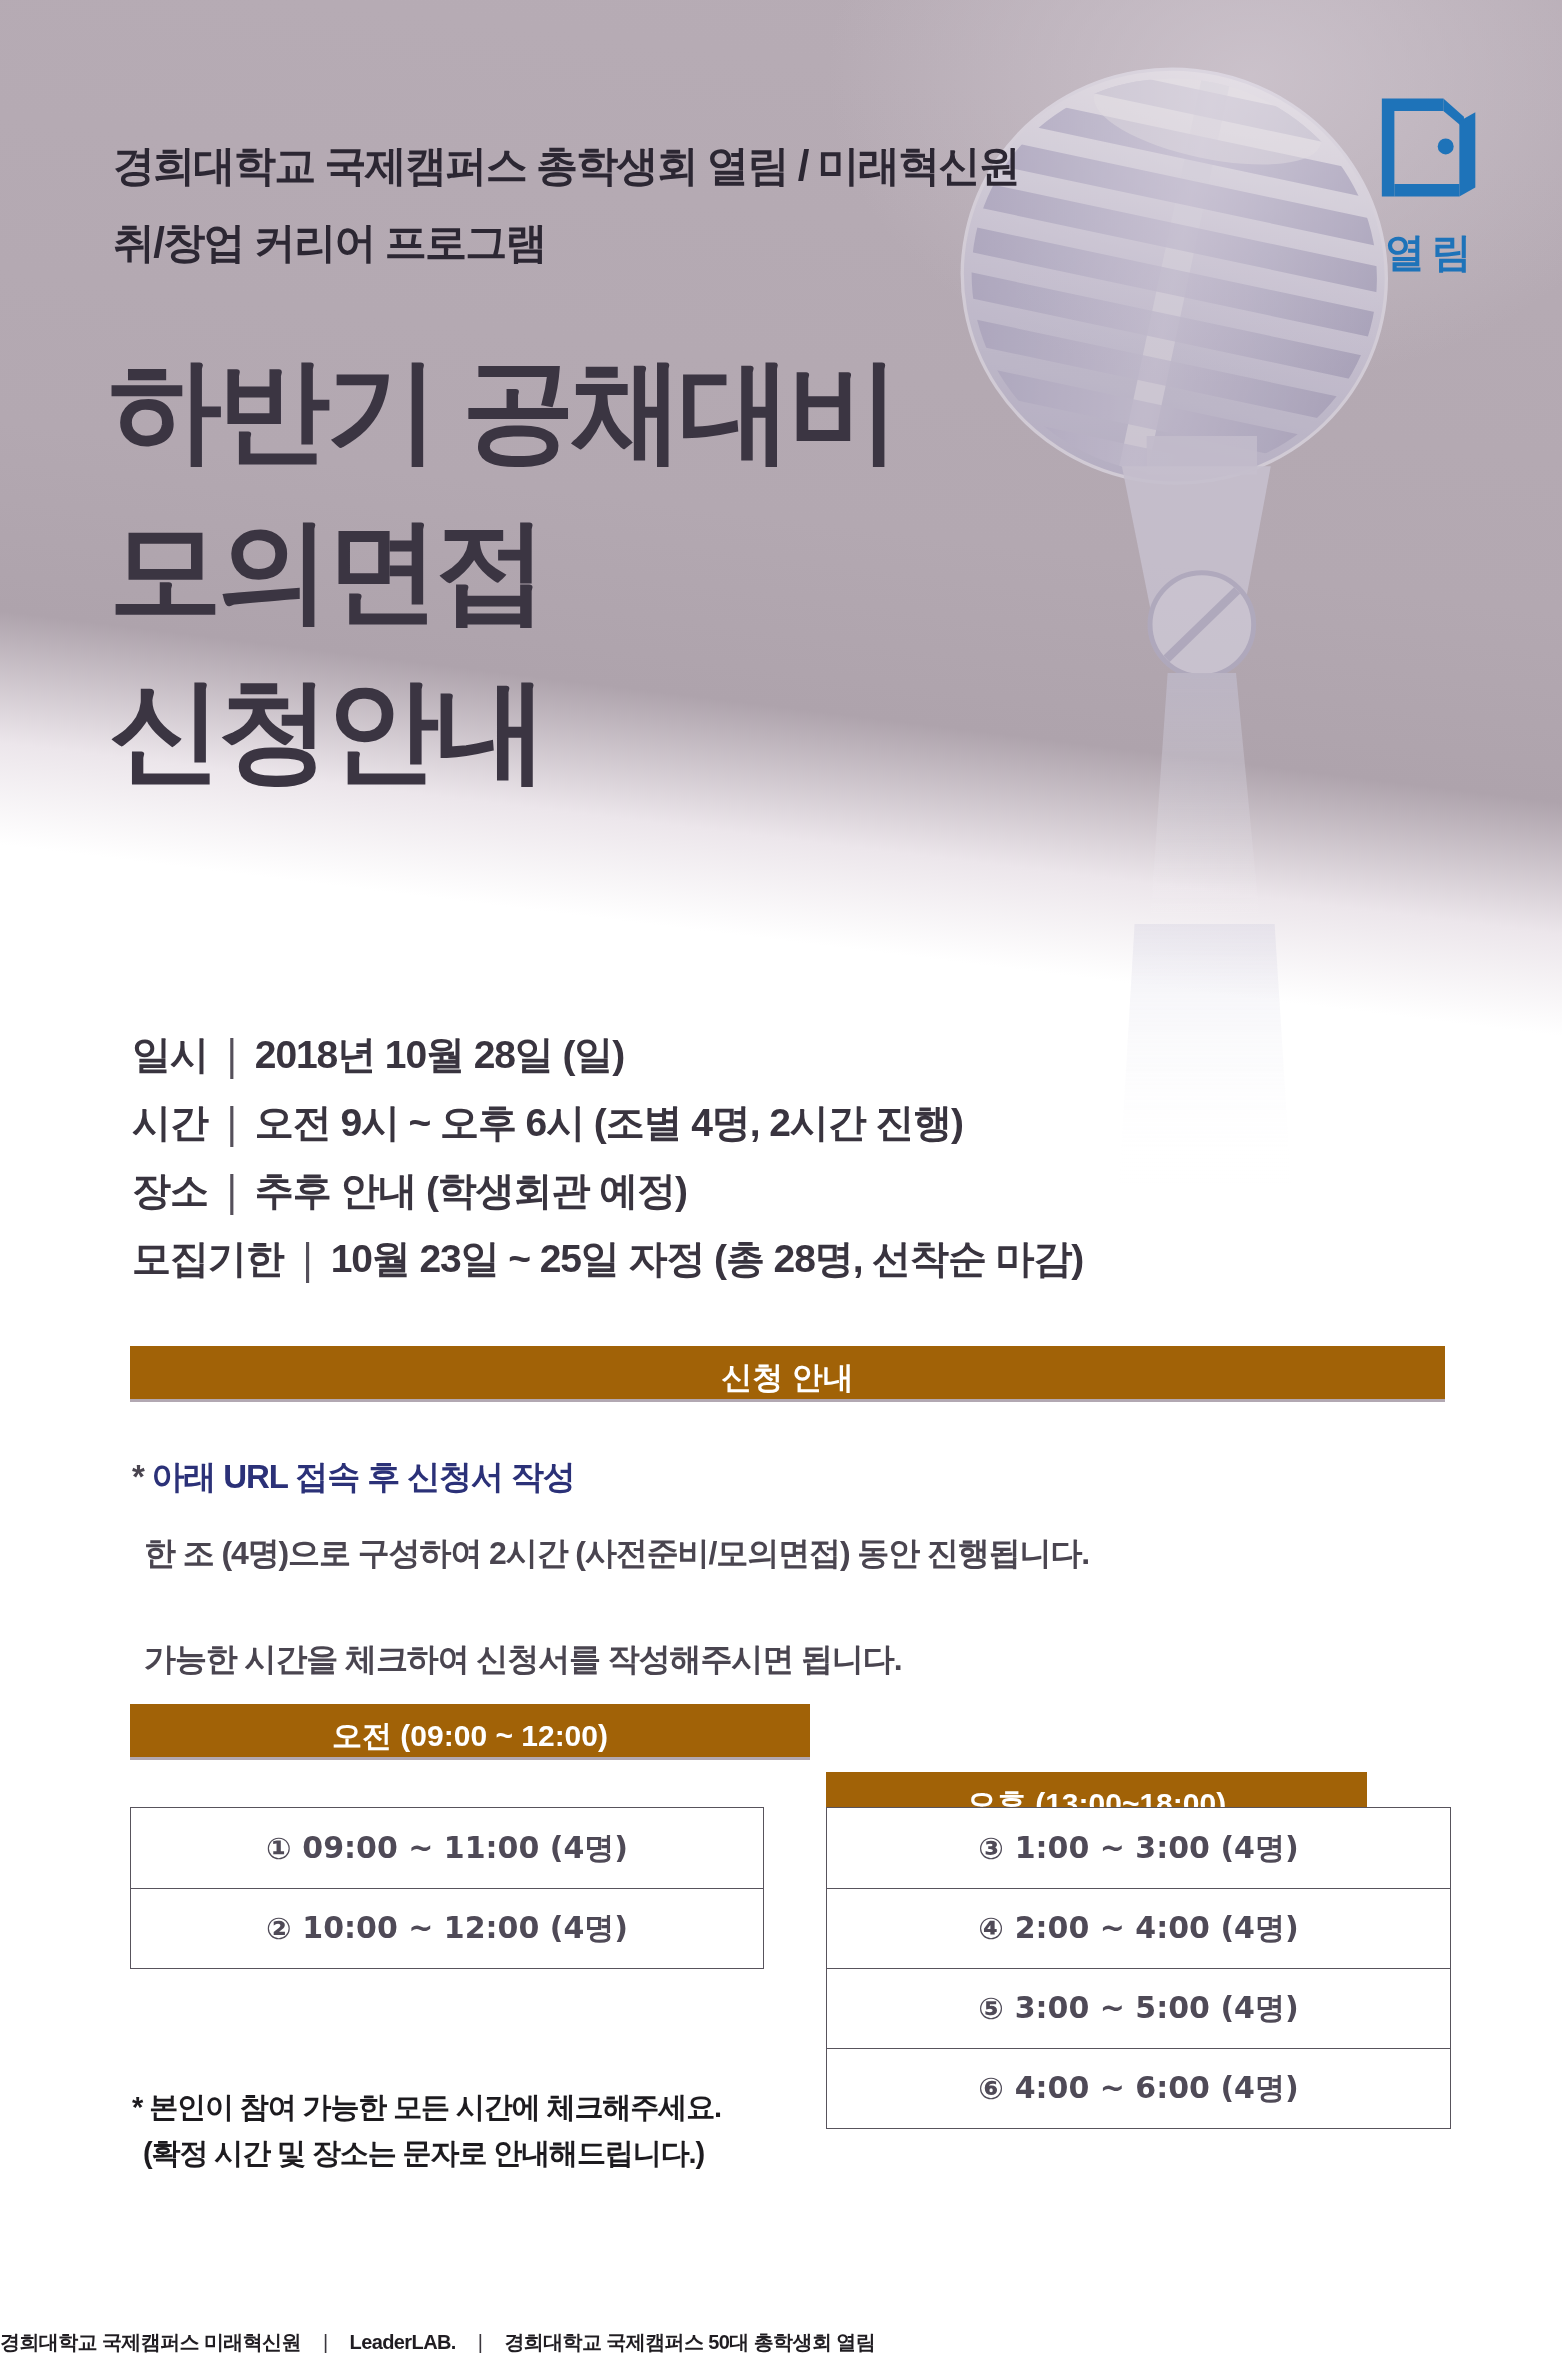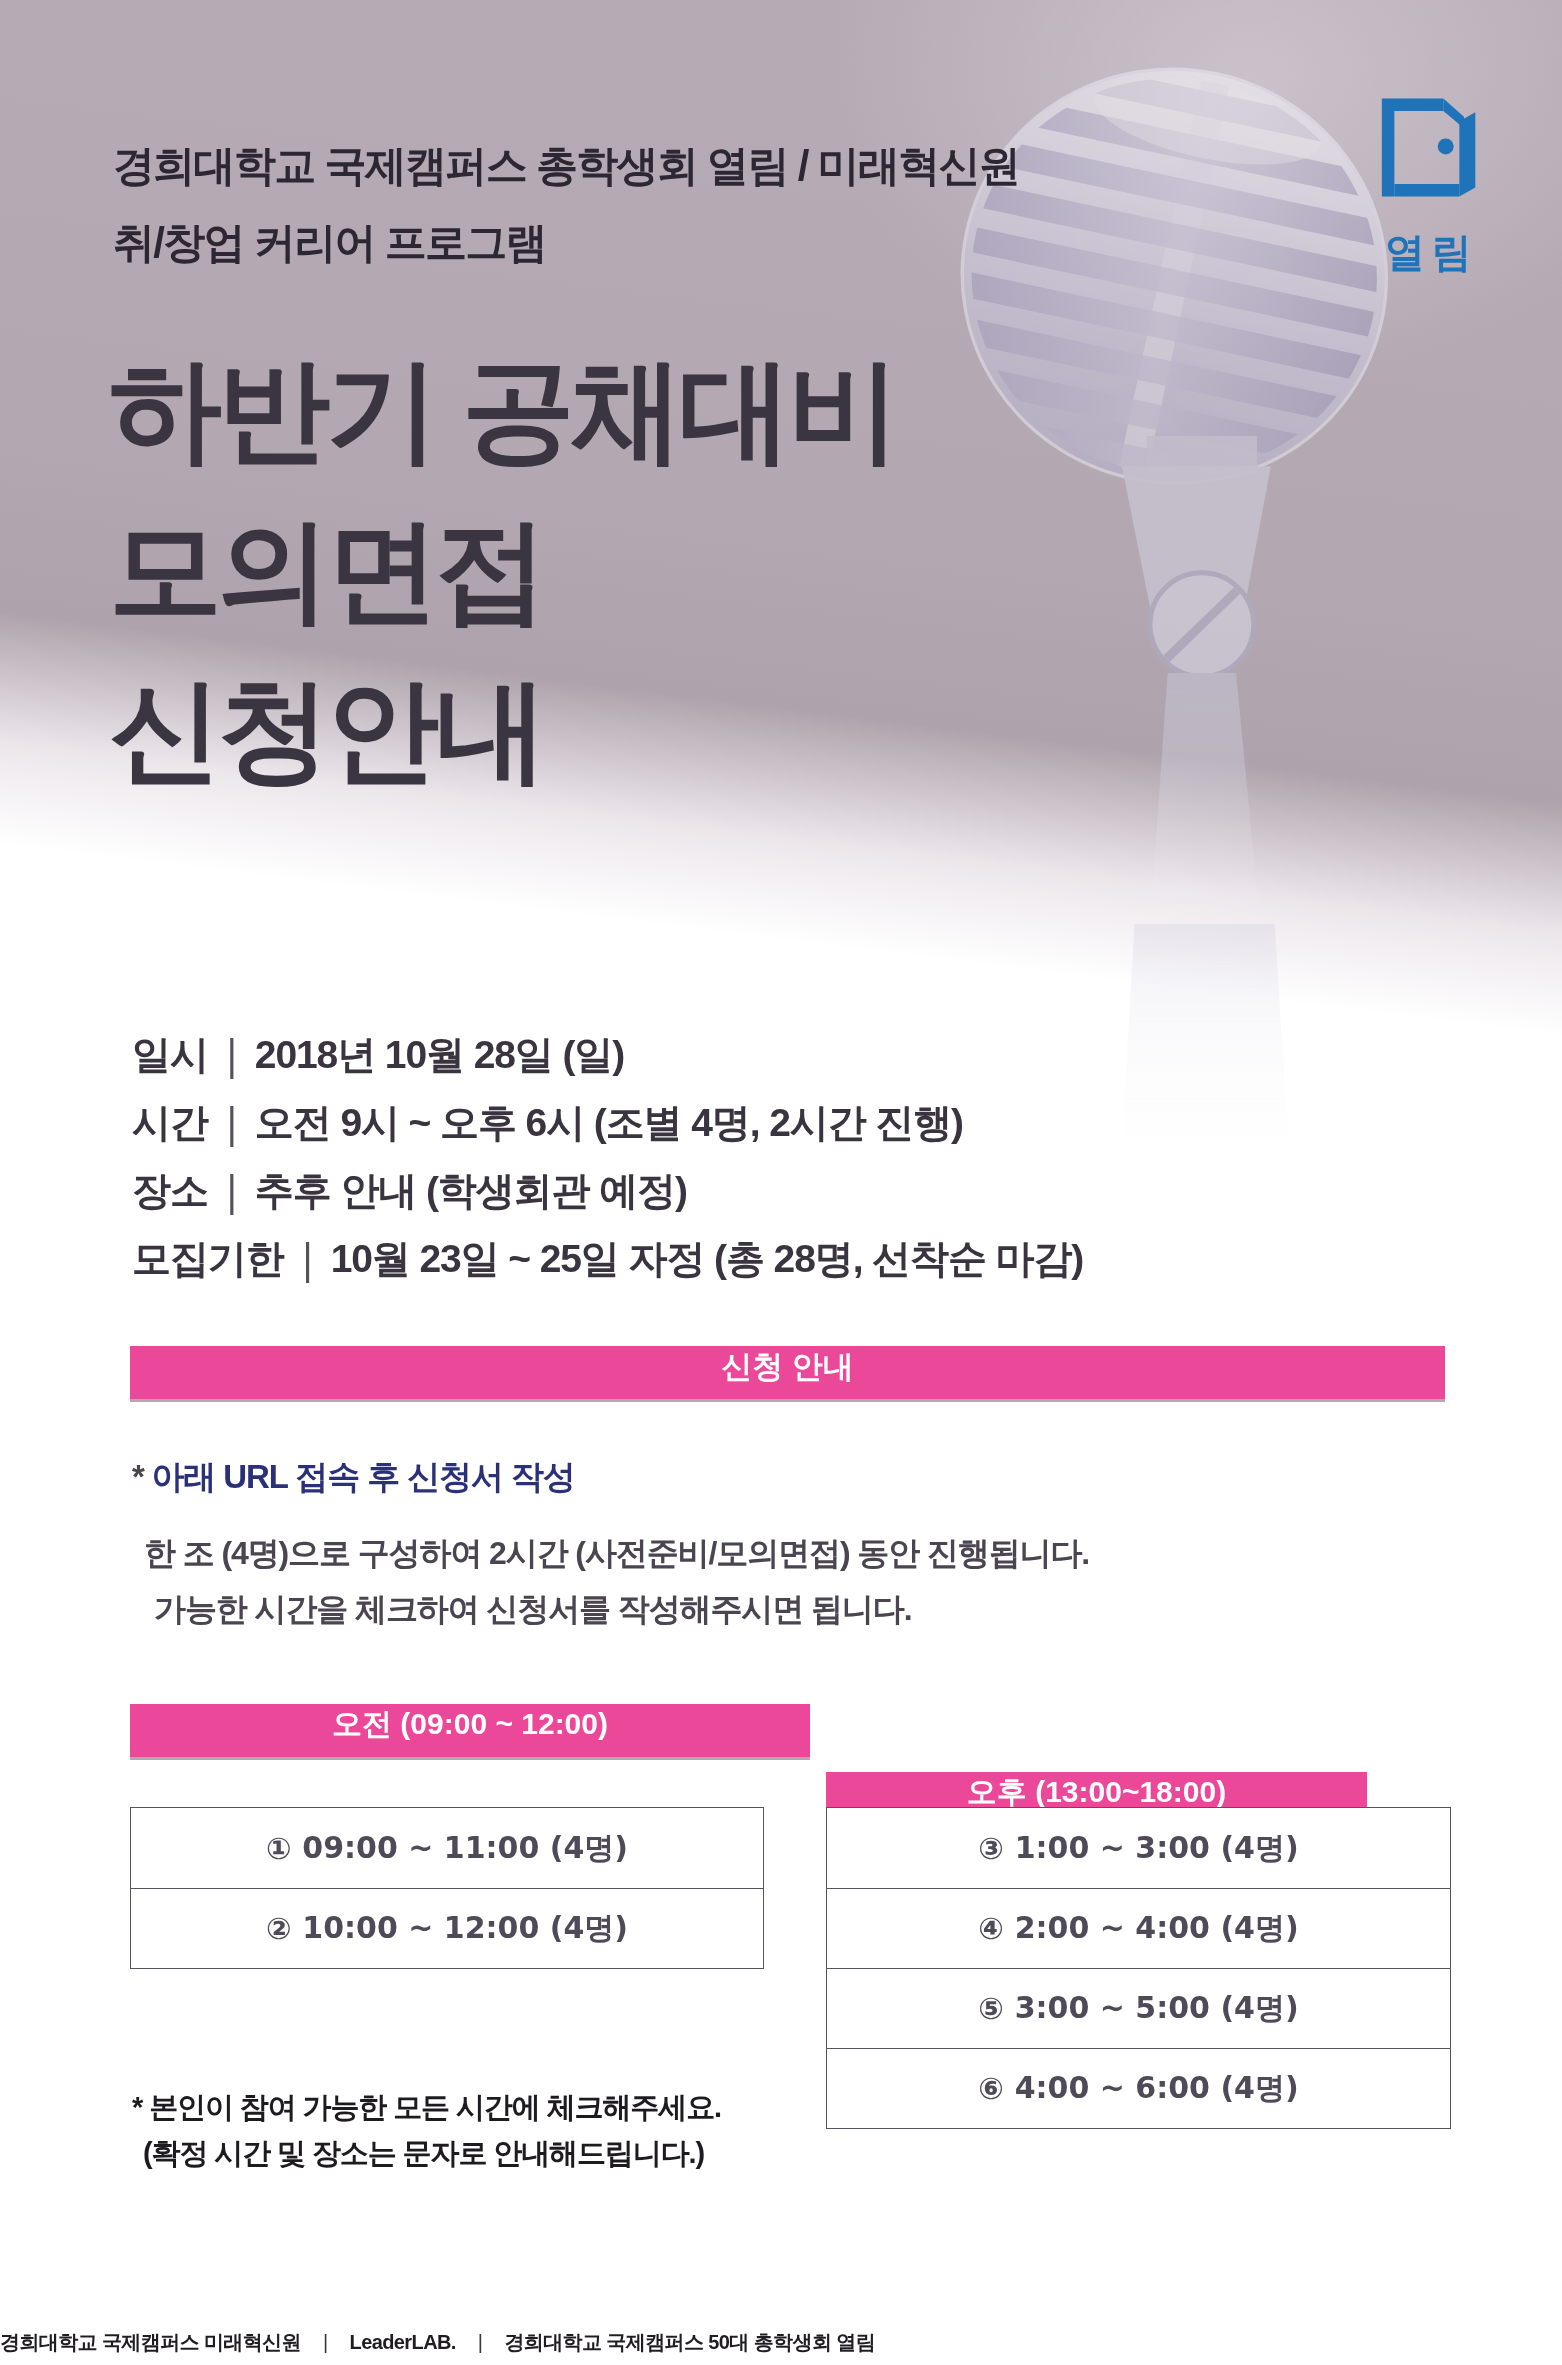--- a/index.html
+++ b/index.html
@@ -26,33 +26,33 @@
   .logo{position:absolute;left:1369px;top:94px;width:125px;}
   .logo svg{display:block;width:114px;height:114px;margin:0 auto;}
   .logo-text{margin-top:16.5px;text-align:center;font-size:40px;font-weight:800;
     color:#1e73b9;letter-spacing:6.6px;white-space:nowrap;}
   
   .info{position:absolute;left:132px;top:1021px;}
   .info-row{height:68px;display:flex;align-items:center;font-size:39px;font-weight:700;
     color:#39343f;letter-spacing:-1.1px;}
   .info-sep{margin:0 19px;font-weight:400;color:#55505b;transform:scaleY(1.15);}
   
-  .bar{position:absolute;background:#ec4899;color:#ffffff;display:flex;align-items:flex-start;
+  .bar{position:absolute;background:#a16207;color:#ffffff;display:flex;align-items:flex-end;
     justify-content:center;font-weight:700;border-bottom:3.3px solid #b2a8b2;box-sizing:content-box;}
   .apply-banner{left:130px;top:1346px;width:1315px;height:53px;font-size:31px;}
   .hdr-morning{left:130px;top:1704px;width:680px;height:53px;font-size:30px;}
   .hdr-afternoon{left:826px;top:1772px;width:541px;height:53px;font-size:30px;}
   
   .url-note{position:absolute;left:132px;top:1455px;font-size:33px;font-weight:700;
     letter-spacing:-1.1px;color:#2b3178;}
   .url-note .star{color:#4a4550;margin-right:7.7px;}
   .body-line{position:absolute;left:144px;font-size:32px;font-weight:700;
     letter-spacing:-1.1px;color:#4a4550;}
   .body-line.l1{top:1532px;}
-  .body-line.l2{top:1588px;margin-left:10px;}
+  .body-line.l2{top:1638px;}
   
   .slot-table{position:absolute;background:#ffffff;border:1.7px solid #58535c;}
   .slot-table.morning{left:130px;top:1807px;width:632px;}
   .slot-table.afternoon{left:826px;top:1807px;width:623px;}
   .slot-row{height:80px;display:flex;align-items:center;justify-content:center;gap:11px;
     font-family:"DejaVu Sans","Liberation Sans",sans-serif;
     font-size:30px;font-weight:700;color:#4f4a57;border-top:1.7px solid #58535c;box-sizing:border-box;}
   .slot-row:first-child{border-top:none;}
   
   .footnote-1{position:absolute;left:132px;top:2088px;font-size:29px;font-weight:700;

